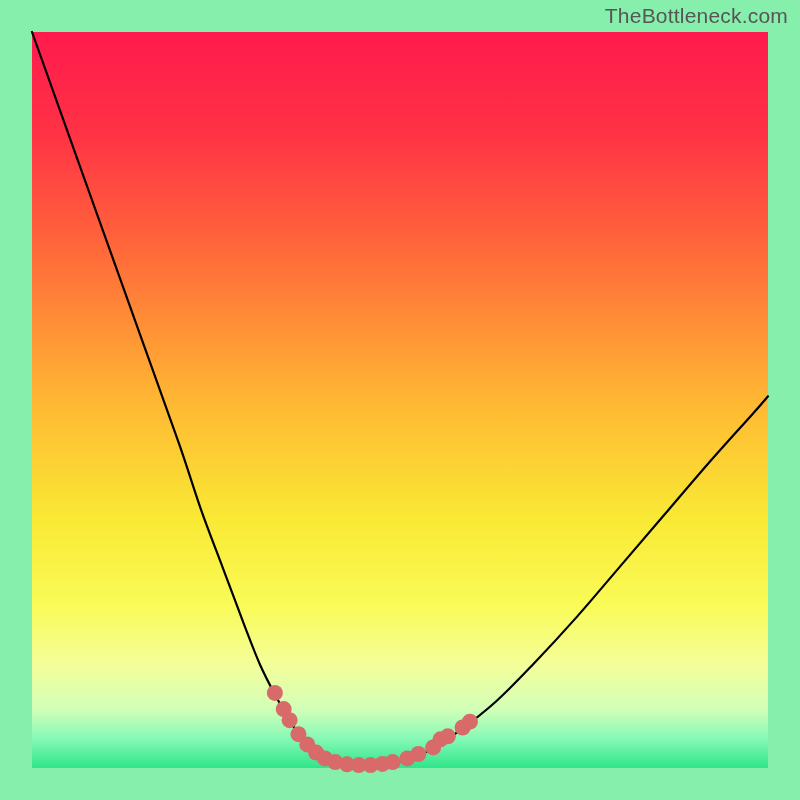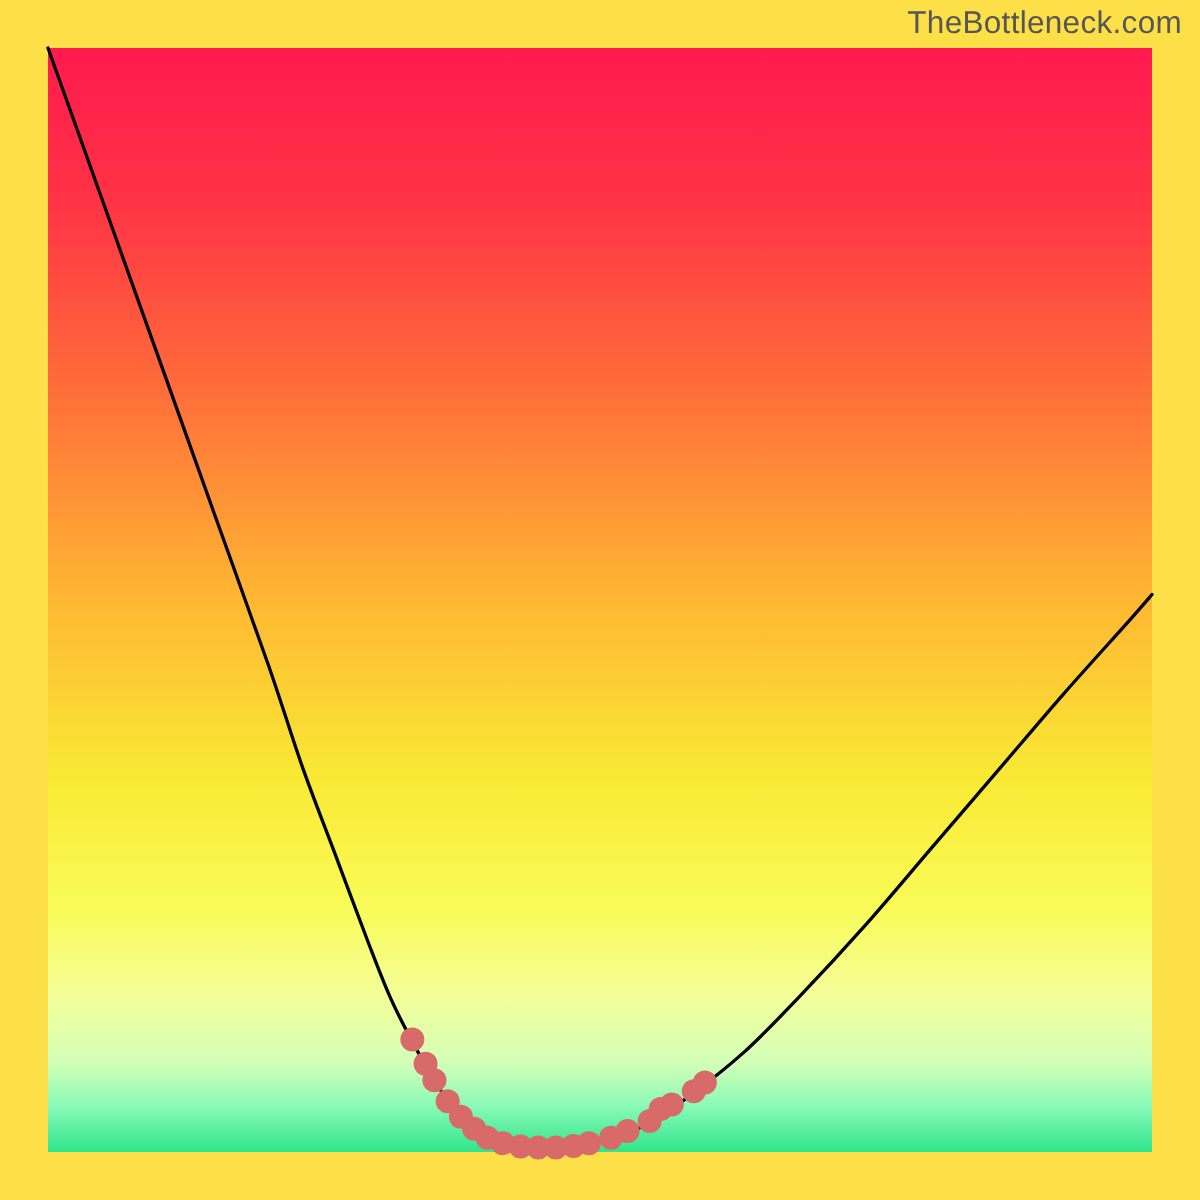--- a/index.html
+++ b/index.html
@@ -1,21 +1,21 @@
 <!DOCTYPE html>
 <html><head>
 <meta charset="utf-8">
 <style>
   * { margin: 0; padding: 0; box-sizing: border-box; }
   html, body { width: 800px; height: 800px; overflow: hidden; background: #000; }
   .container {
     position: relative;
     width: 800px;
     height: 800px;
-    background: #fde047;
+    background: #86efac;
   }
   .watermark {
     position: absolute;
     top: 4px;
     right: 12px;
     font-family: Arial, Helvetica, sans-serif;
     font-size: 21px;
     font-weight: 500;
     color: #565656;
     letter-spacing: 0.2px;

